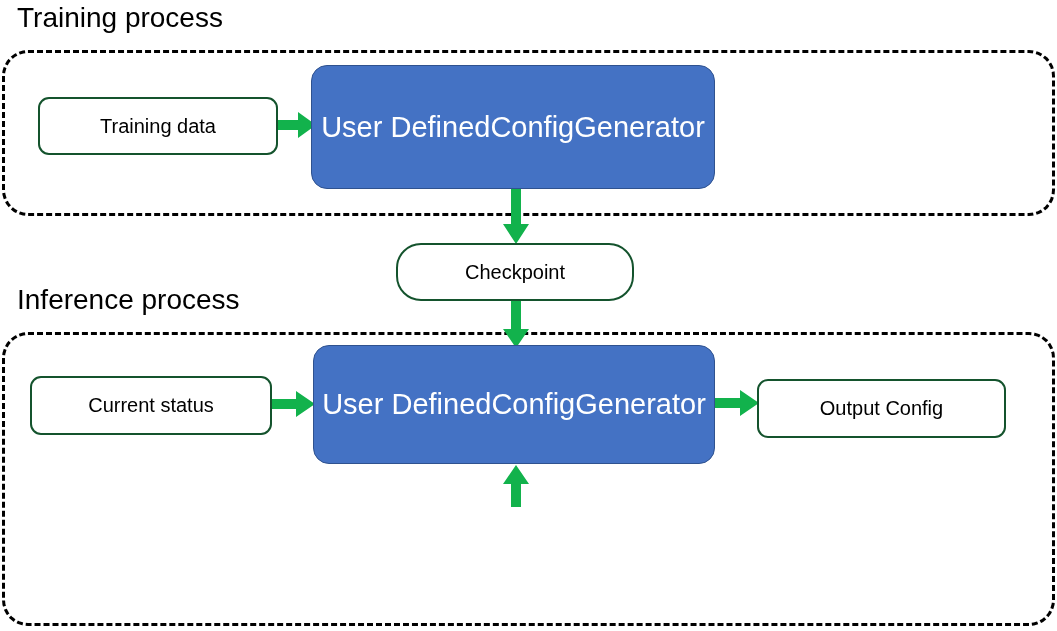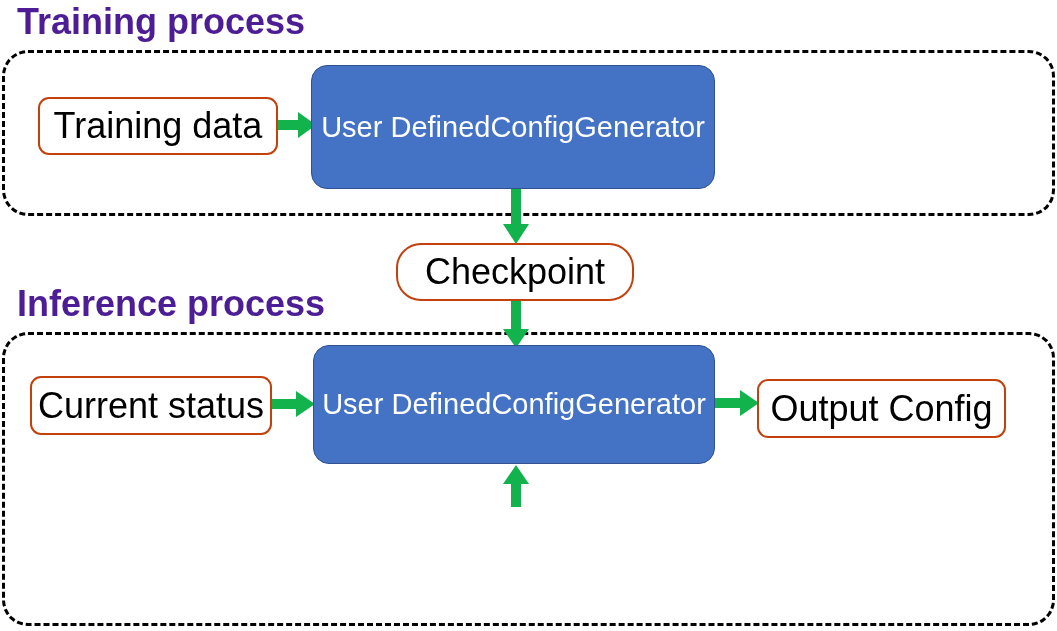--- a/index.html
+++ b/index.html
@@ -14,53 +14,52 @@
     position: relative;
     width: 1057px;
     height: 631px;
     background: #ffffff;
     overflow: hidden;
   }
 
   
   .group-label {
     position: absolute;
-    font-size: 36px;
+    font-size: 28px;
     line-height: 1;
-    color: #4c1d95;
+    color: #000000;
     white-space: nowrap;
     font-family: "Liberation Sans", sans-serif;
-    font-weight: bold;
   }
   #label-training  { left: 17px; top: 4px;   }
   #label-inference { left: 17px; top: 286px; }
 
   
   .process-box {
     position: absolute;
     border: 3px dashed #000000;
     border-radius: 26px;
     background: transparent;
     box-sizing: border-box;
   }
   #training-container  { left: 2px;  top: 50px;  width: 1053px; height: 166px; }
   #inference-container { left: 2px;  top: 332px; width: 1053px; height: 294px; }
 
   
   .node-white {
     position: absolute;
     box-sizing: border-box;
     background: #ffffff;
-    border: 2px solid #c2410c;
+    border: 2px solid #14532d;
     border-radius: 11px;
     display: flex;
     align-items: center;
     justify-content: center;
     color: #000000;
-    font-size: 36px;
+    font-size: 20px;
     font-family: "Liberation Sans", sans-serif;
     white-space: nowrap;
     z-index: 3;
   }
   #node-training-data { left: 38px;  top: 97px;  width: 240px; height: 58px; }
   #node-checkpoint    { left: 396px; top: 243px; width: 238px; height: 58px; border-radius: 25px; }
   #node-current-status{ left: 30px;  top: 376px; width: 242px; height: 59px; border-radius: 11px; }
   #node-output-config { left: 757px; top: 379px; width: 249px; height: 59px; }
 
   

